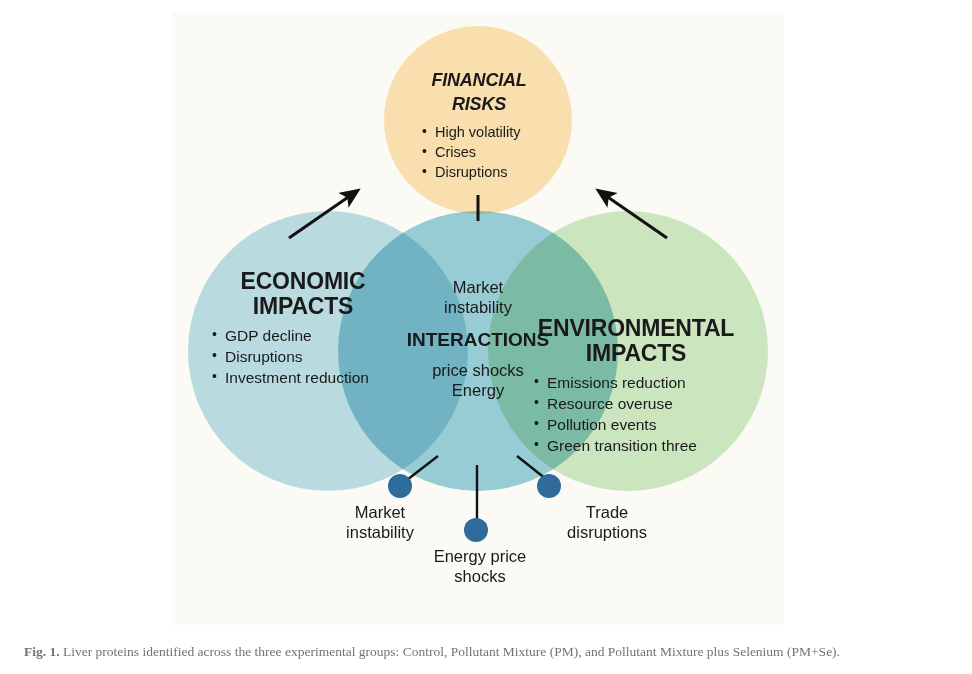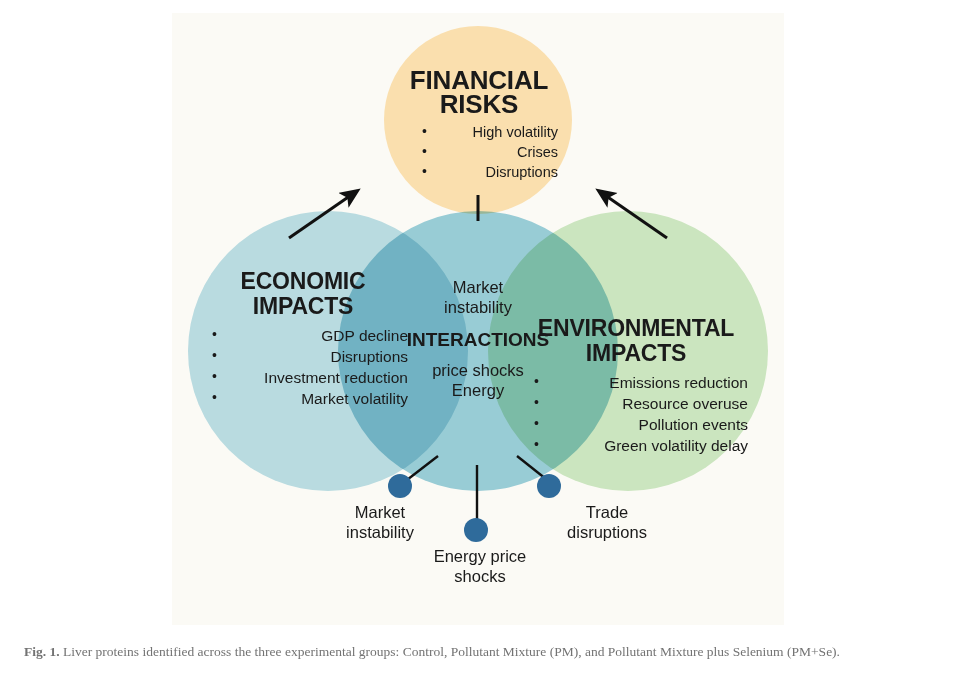--- a/index.html
+++ b/index.html
@@ -87,41 +87,40 @@
     line-height: 25px;
     text-align: center;
     letter-spacing: -0.2px;
   }
   .lobe-list {
     list-style: none;
     margin: 6px 0 0 0;
     padding: 0;
     font-size: 15.5px;
     line-height: 21px;
-    text-align: right;
   }
   .lobe-list li {
     position: relative;
     padding-left: 13px;
     white-space: nowrap;
   }
   .lobe-list li:before {
     content: "\2022";
     position: absolute;
     left: 0;
     top: -1px;
     font-size: 14px;
   }
 
   #text-financial {
     left: 228px;
     top: 55px;
     width: 158px;
   }
-  #text-financial .lobe-heading { font-size: 26px; line-height: 24px; }
+  #text-financial .lobe-heading { font-size: 18px; line-height: 24px; font-style: italic; }
   #text-financial .lobe-list {
     font-size: 14.5px;
     line-height: 20px;
     margin-left: 22px;
   }
 
   #text-economic {
     left: 26px;
     top: 256px;
     width: 210px;
@@ -236,34 +235,33 @@
 
     <div class="lobe-text" id="text-economic">
       <div class="lobe-heading">
         <div>ECONOMIC</div>
         <div>IMPACTS</div>
       </div>
       <ul class="lobe-list">
         <li>GDP decline</li>
         <li>Disruptions</li>
         <li>Investment reduction</li>
-        <li>Market volatility</li>
       </ul>
     </div>
 
     <div class="lobe-text" id="text-environmental">
       <div class="lobe-heading">
         <div>ENVIRONMENTAL</div>
         <div>IMPACTS</div>
       </div>
       <ul class="lobe-list">
         <li>Emissions reduction</li>
         <li>Resource overuse</li>
         <li>Pollution events</li>
-        <li>Green volatility delay</li>
+        <li>Green transition three</li>
       </ul>
     </div>
 
     <div id="text-interactions">
       <div class="inter-sub">
         <div>Market</div>
         <div>instability</div>
       </div>
       <div id="interactions-title">INTERACTIONS</div>
       <div class="inter-sub">

